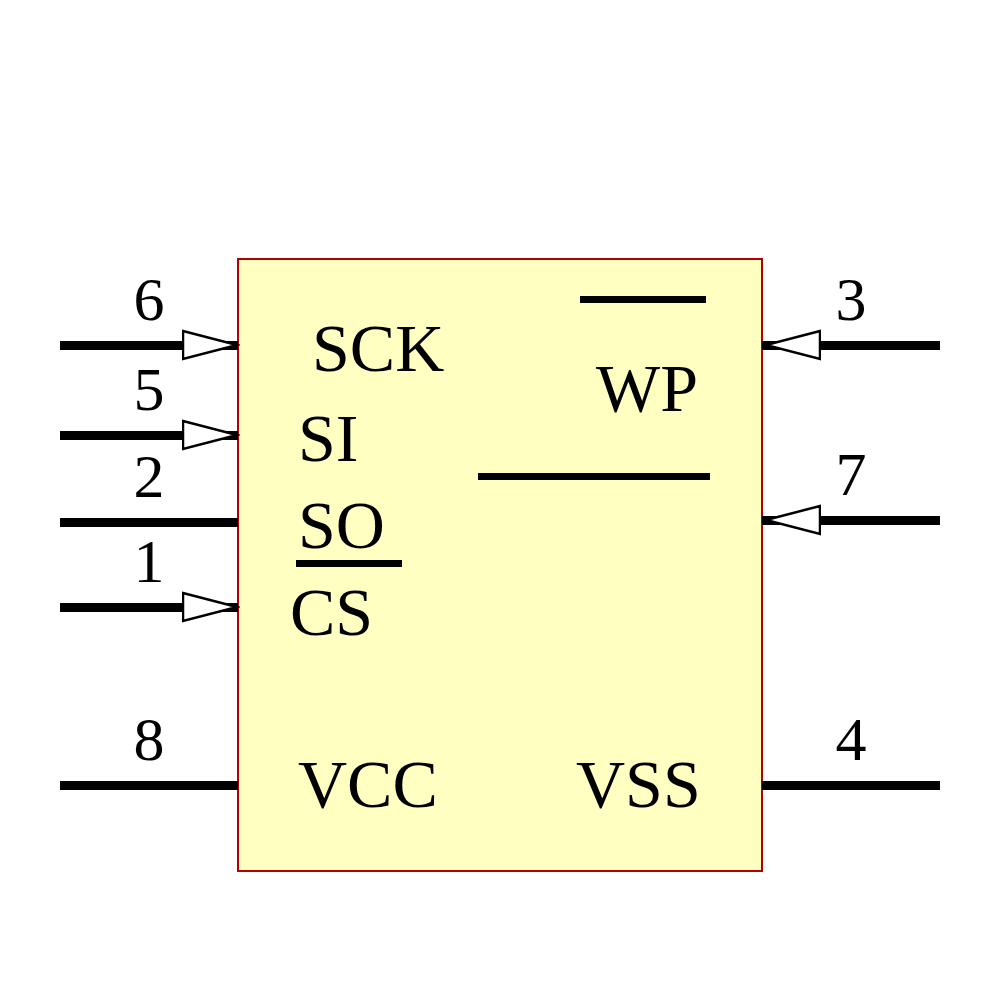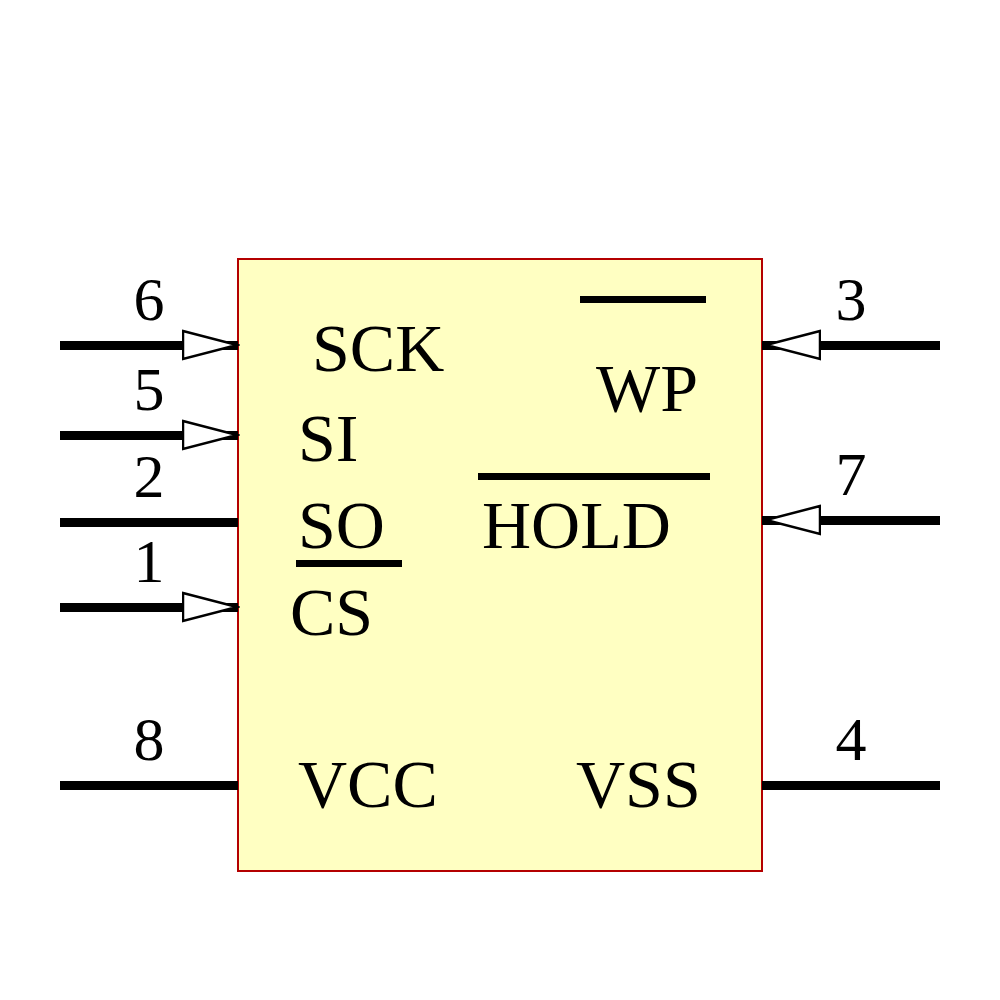--- a/index.html
+++ b/index.html
@@ -98,20 +98,19 @@
   <svg class="arrow a7" viewBox="0 0 58 34">
     <polygon points="57,3 3,17 57,31" fill="#ffffff" stroke="#000000" stroke-width="2.5"></polygon>
   </svg>
 
   <span class="pin-label lbl-sck">SCK</span>
   <span class="pin-label lbl-si">SI</span>
   <span class="pin-label lbl-so">SO</span>
   <span class="pin-label lbl-cs">CS</span>
   <span class="pin-label lbl-vcc">VCC</span>
   <span class="pin-label lbl-wp">WP</span>
-  <span class="pin-label lbl-hold">HOLD</span>
   <span class="pin-label lbl-vss">VSS</span>
 
   <div class="obar obar-cs"></div>
   <div class="obar obar-wp"></div>
   <div class="obar obar-hold"></div>
 
 </div>
 
 </body></html>

